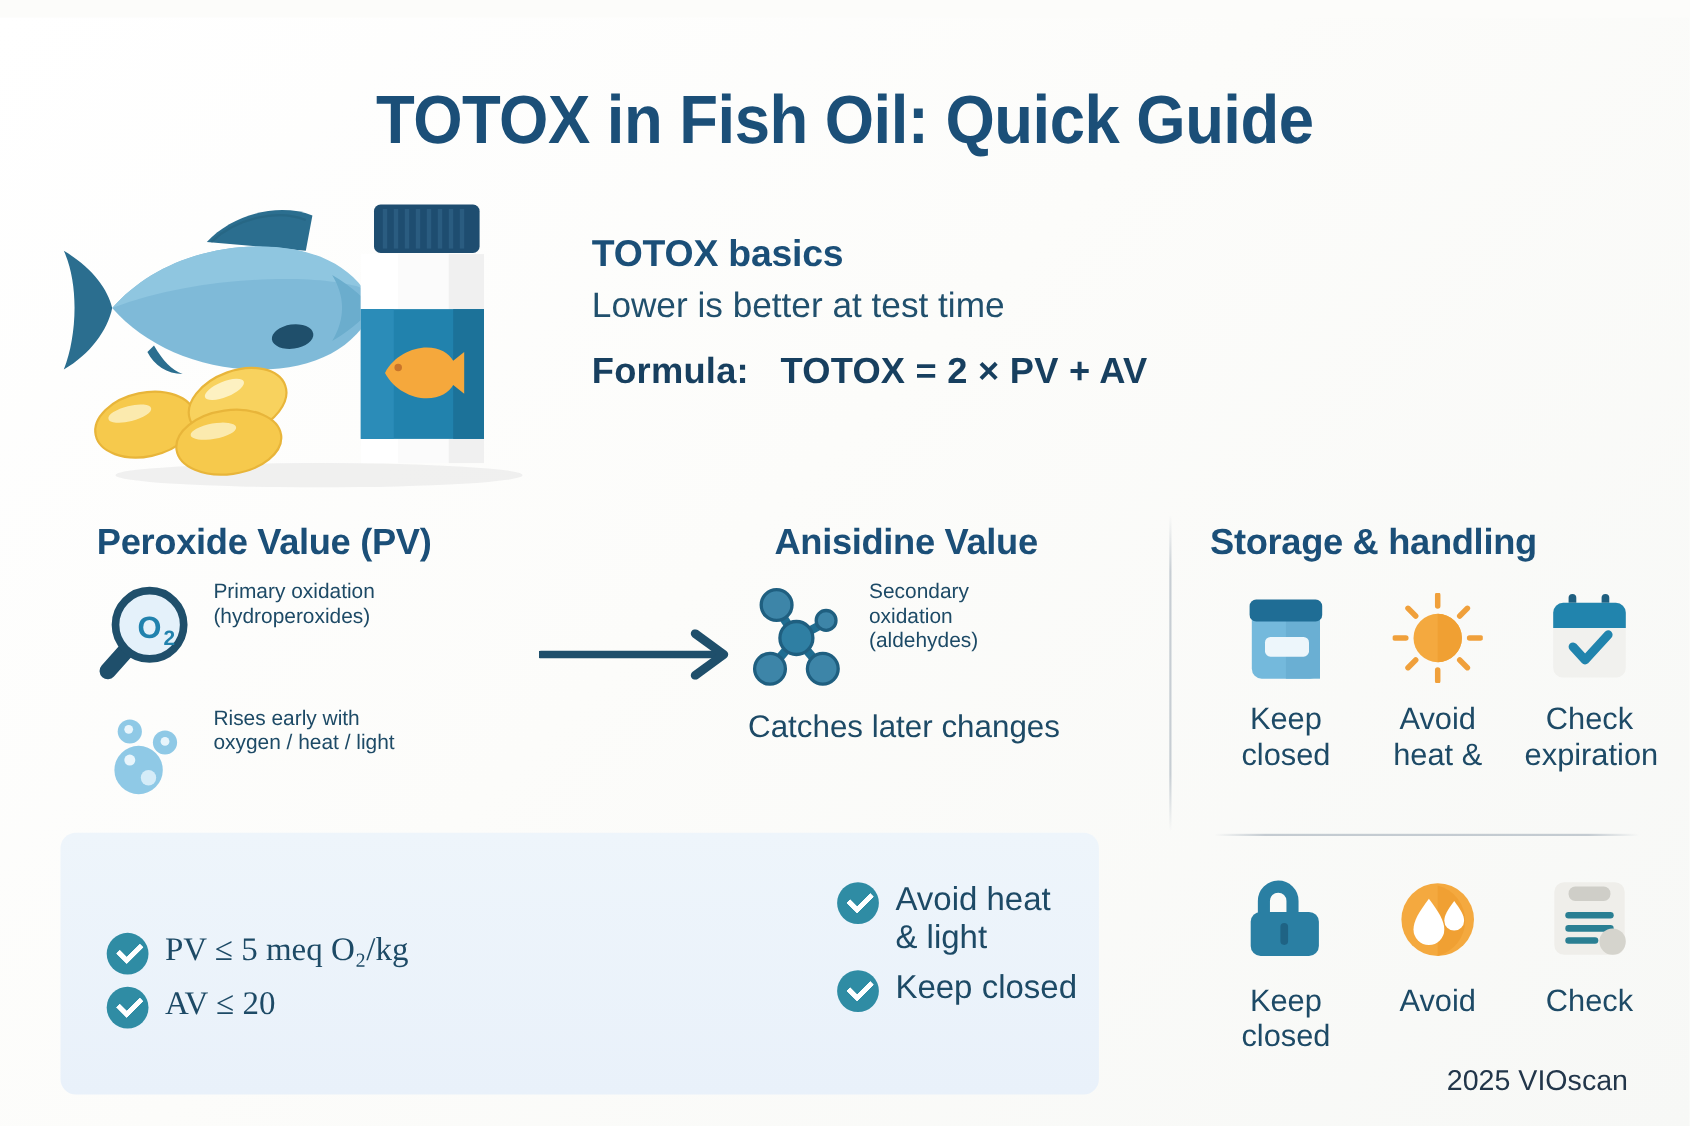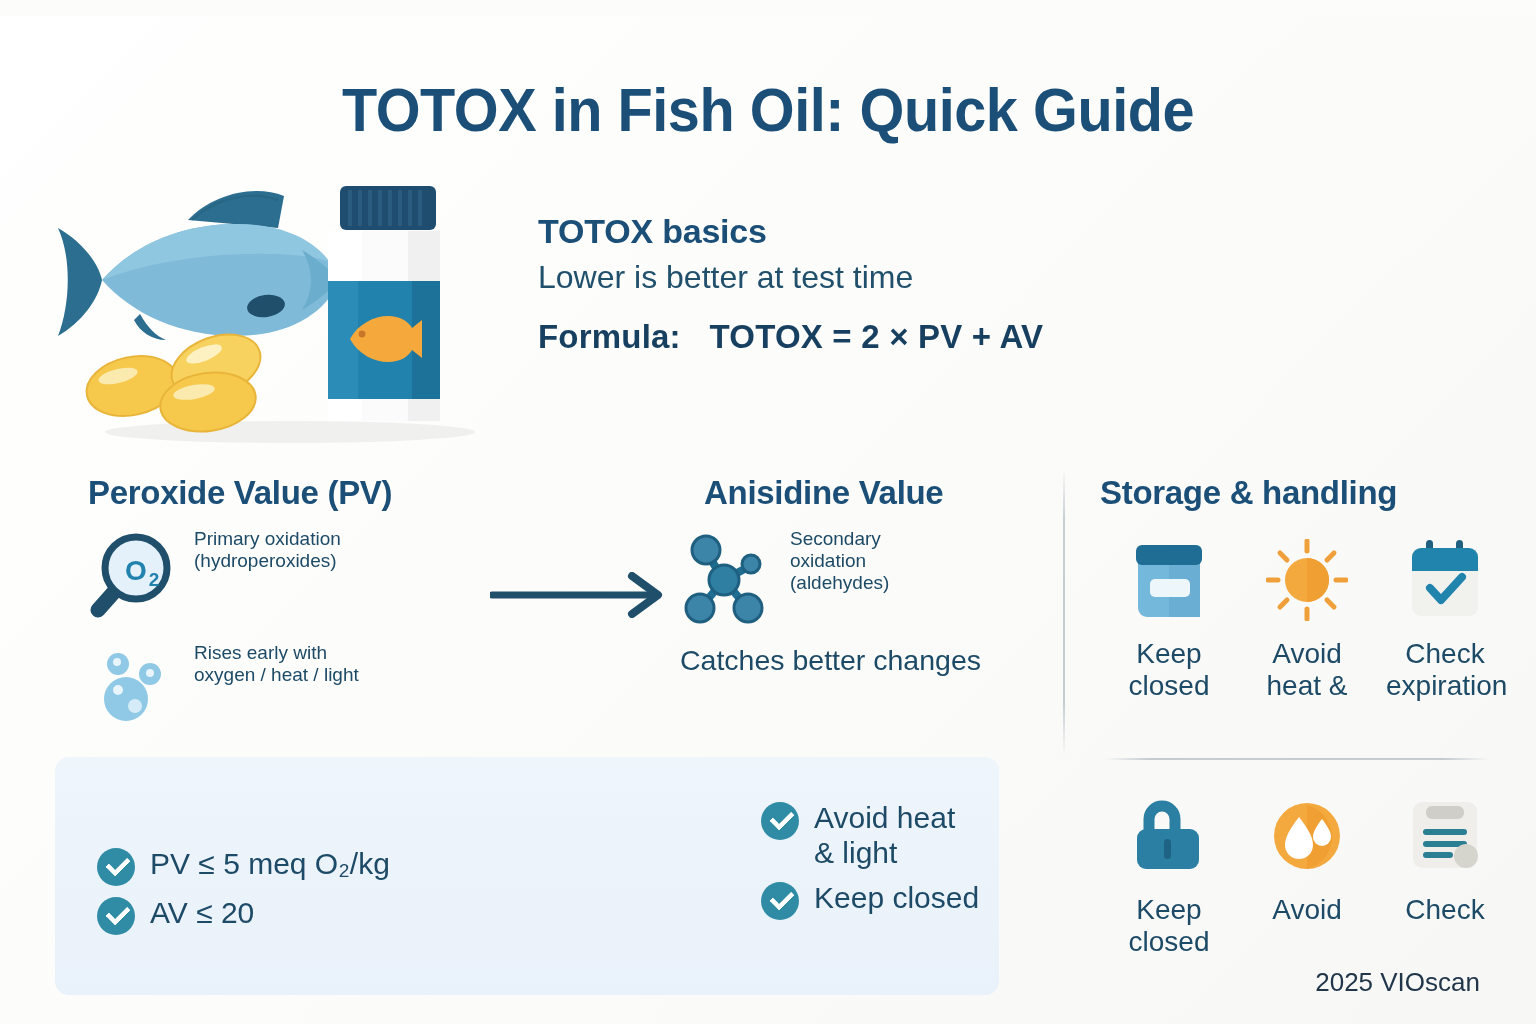--- a/index.html
+++ b/index.html
@@ -98,21 +98,21 @@
   .panel {
     position: absolute; left: 55px; top: 741px; width: 944px; height: 238px;
     background: linear-gradient(180deg, #eef5fb 0%, #e9f1fa 100%);
     border-radius: 14px;
   }
   .panel h3 {
     position: absolute; left: 42px; top: 34px;
     font-size: 33px; font-weight: 700; color: #1b4f78; letter-spacing: -0.3px;
     white-space: nowrap;
   }
-  .panel .left-list { position: absolute; left: 42px; top: 88px; }
+  .panel .left-list { position: absolute; left: 42px; top: 88px; font-family: Liberation Serif, serif; }
   .panel .right-list { position: absolute; left: 706px; top: 42px; }
   .check-row { display: flex; align-items: flex-start; gap: 15px; margin-bottom: 8px; }
   .check-row .ctxt {
     font-size: 30px; line-height: 1.16; color: #1d4a66; padding-top: 2px;
   }
   .check {
     width: 38px; height: 38px; flex: 0 0 38px; border-radius: 50%;
     background: #2f8ca4; position: relative; margin-top: 3px;
   }
   .check::after {
@@ -259,21 +259,21 @@
           <circle cx="20" cy="80" r="14" fill="#3d85a8" stroke="#1f5f80" stroke-width="3"></circle>
           <circle cx="68" cy="80" r="14" fill="#3d85a8" stroke="#1f5f80" stroke-width="3"></circle>
         </svg>
       </span>
       <span class="txt">
         <span>Secondary</span><br>
         <span>oxidation</span><br>
         <span>(aldehydes)</span>
       </span>
     </div>
-    <div class="caption">Catches better changes</div>
+    <div class="caption">Catches later changes</div>
   </div>
 
   <div class="v-divider"></div>
 
   <div class="col-st">
     <div class="col-h">Storage &amp; handling</div>
 
     <div class="icon-grid">
       <div class="icon-cell">
         <div class="glyph">

